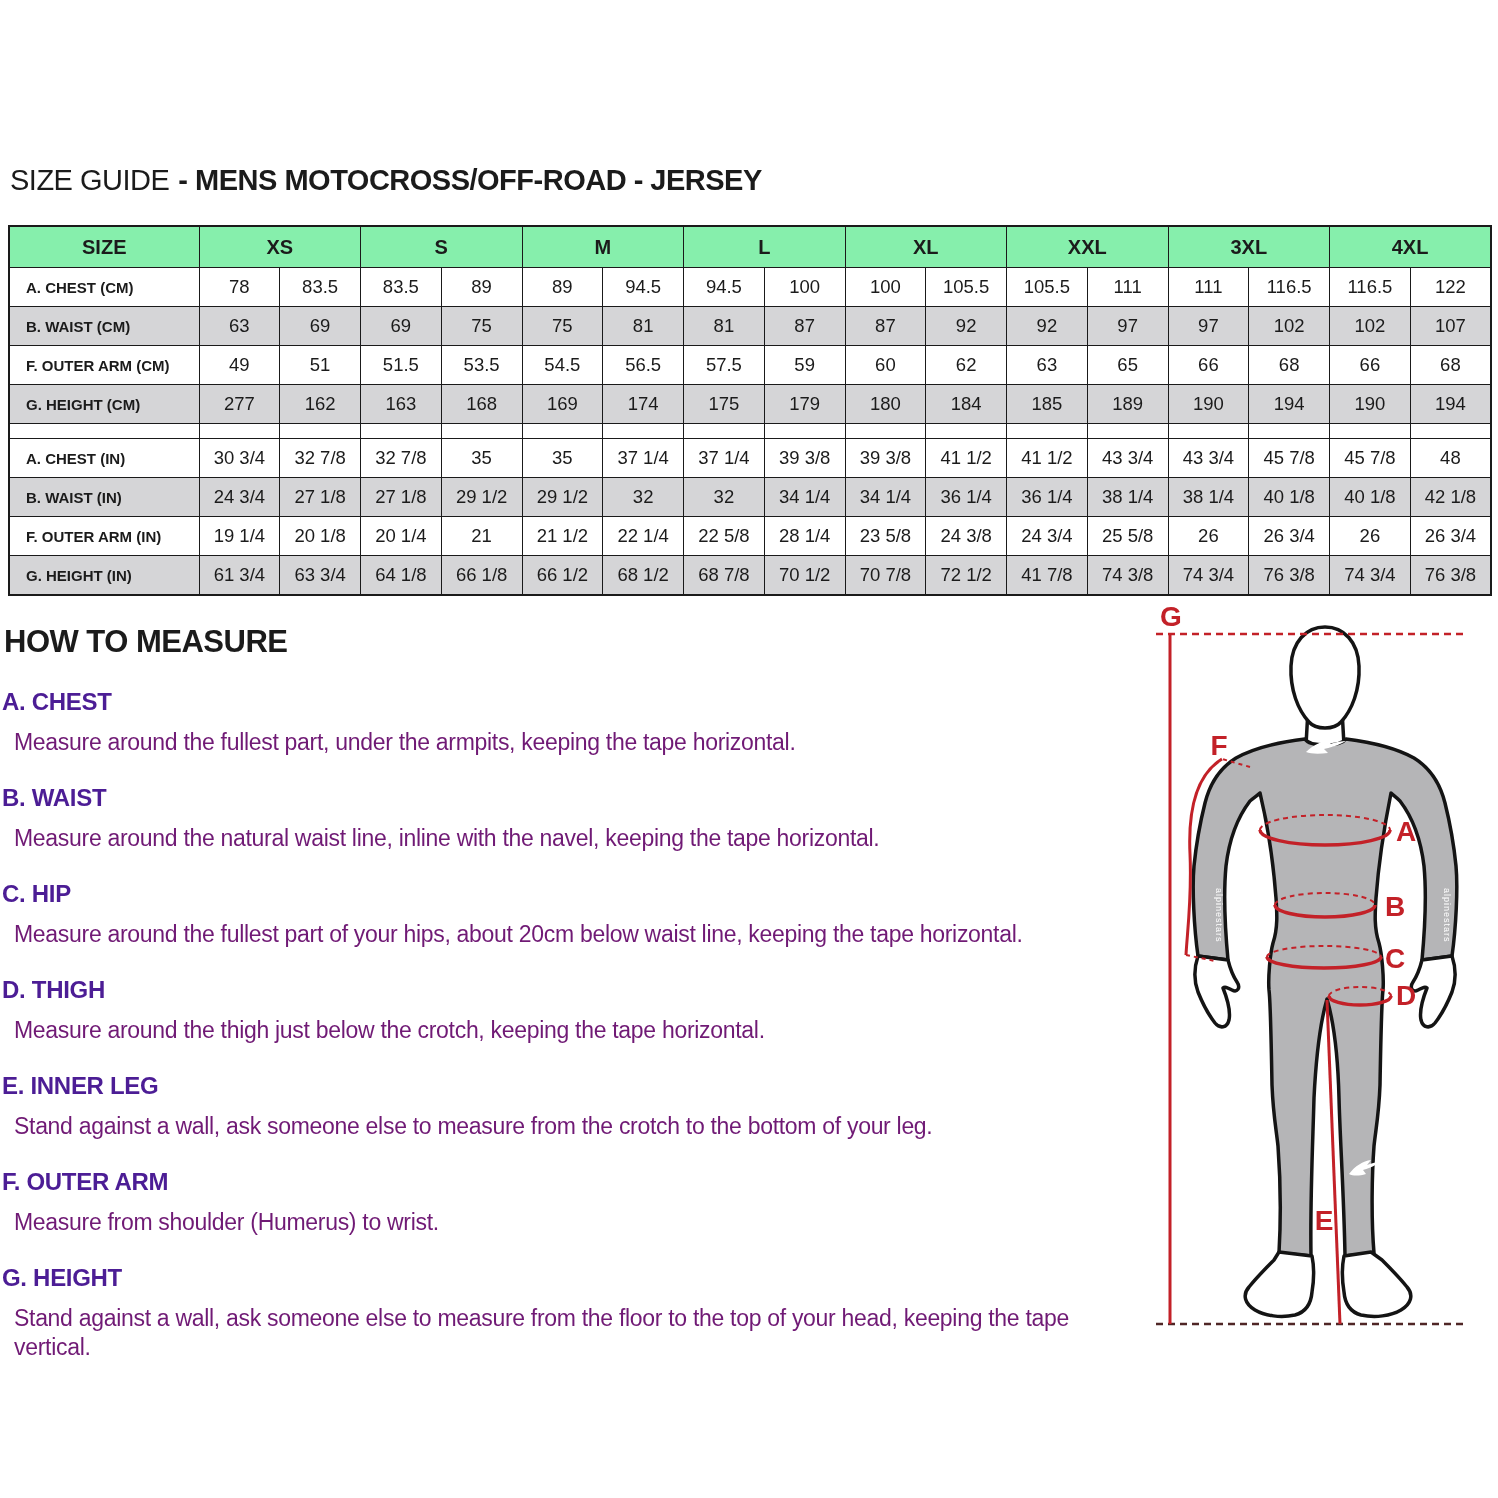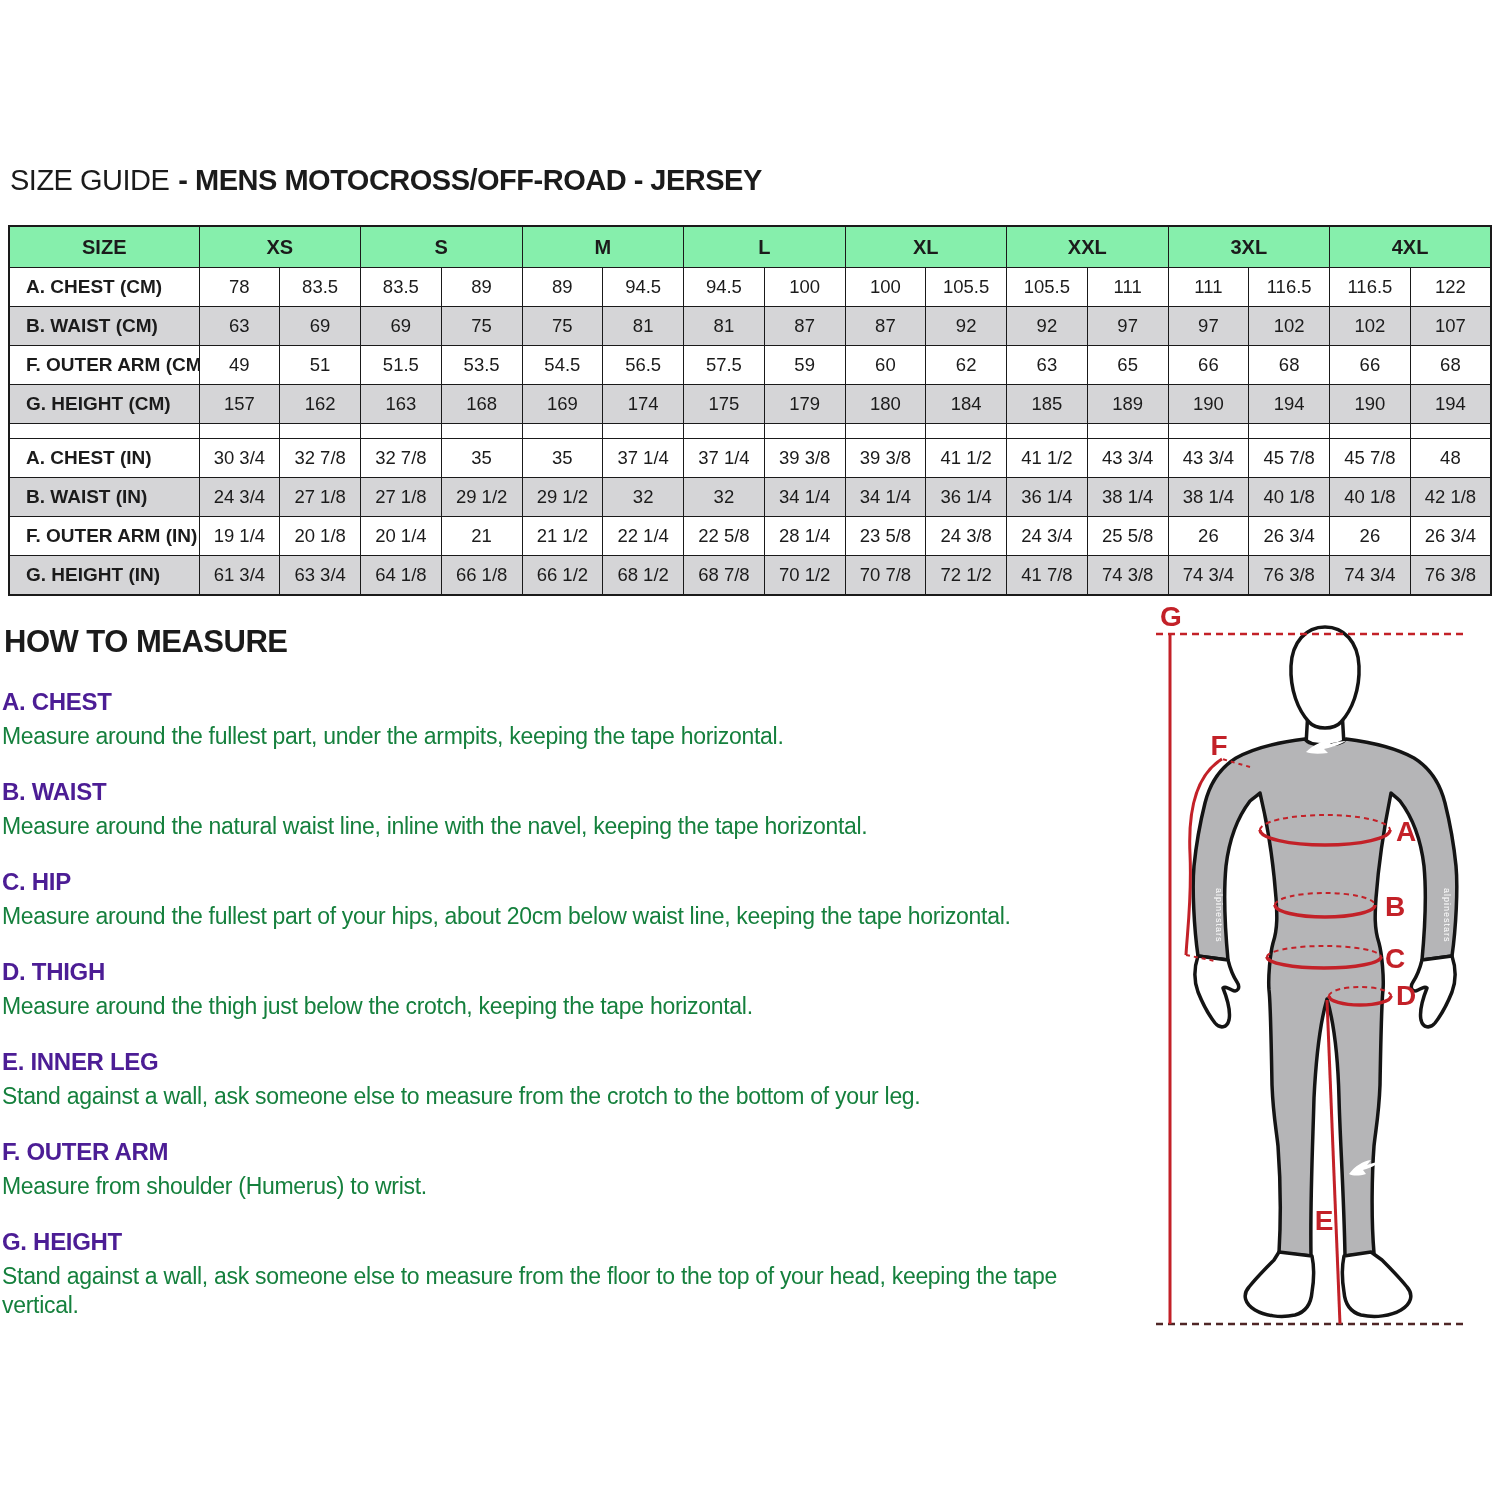--- a/index.html
+++ b/index.html
@@ -10,30 +10,30 @@
   .doc-title{position:absolute;left:10px;top:164px;font-size:29px;letter-spacing:-0.5px;white-space:nowrap;}
   .doc-title .t-reg{font-weight:400;}
   .doc-title .t-bold{font-weight:700;margin-left:9px;}
 
   
   .size-table{position:absolute;left:8px;top:225px;width:1482px;border-collapse:collapse;
               table-layout:fixed;border:2px solid #1a1a1a;}
   .size-table td,.size-table th{border:1px solid #1a1a1a;font-size:18.5px;text-align:center;
               padding:0;height:38px;overflow:hidden;white-space:nowrap;}
   .size-table th{height:40px;font-size:20px;font-weight:700;background:#86efac;}
-  .size-table td.rowlabel{text-align:left;padding-left:16px;font-weight:700;font-size:19px;}
+  .size-table td.rowlabel{text-align:left;padding-left:16px;font-weight:700;font-size:15px;}
   .size-table tr.shade td{background:#d5d5d7;}
   .size-table tr.spacer td{height:14px;background:#fff;}
 
   
   .htm-heading{position:absolute;left:4px;top:624px;font-size:31px;font-weight:700;letter-spacing:-0.5px;}
   .measure-sections{position:absolute;left:2px;top:688px;width:1128px;}
   .m-section{margin-bottom:27px;}
   .m-section h3{margin:0 0 6px 0;font-size:24px;font-weight:700;color:#4c1d95;letter-spacing:-0.3px;}
-  .m-section p{margin:0;font-size:23px;line-height:29px;color:#15803d;letter-spacing:-0.3px;}
+  .m-section p{margin:12px;font-size:23px;line-height:29px;color:#701a75;letter-spacing:-0.3px;}
 
   
   .figure-wrap{position:absolute;left:1138px;top:598px;width:360px;height:766px;}
   .fig-label{font-family:"Liberation Sans",sans-serif;font-weight:700;font-size:28px;fill:#c32128;}
 </style>
 </head>
 <body>
 
 <div class="page">
 
@@ -110,21 +110,21 @@
           <td>62</td>
           <td>63</td>
           <td>65</td>
           <td>66</td>
           <td>68</td>
           <td>66</td>
           <td>68</td>
         </tr>
         <tr class="shade">
           <td class="rowlabel">G. HEIGHT (CM)</td>
-          <td>157</td>
+          <td>277</td>
           <td>162</td>
           <td>163</td>
           <td>168</td>
           <td>169</td>
           <td>174</td>
           <td>175</td>
           <td>179</td>
           <td>180</td>
           <td>184</td>
           <td>185</td>

